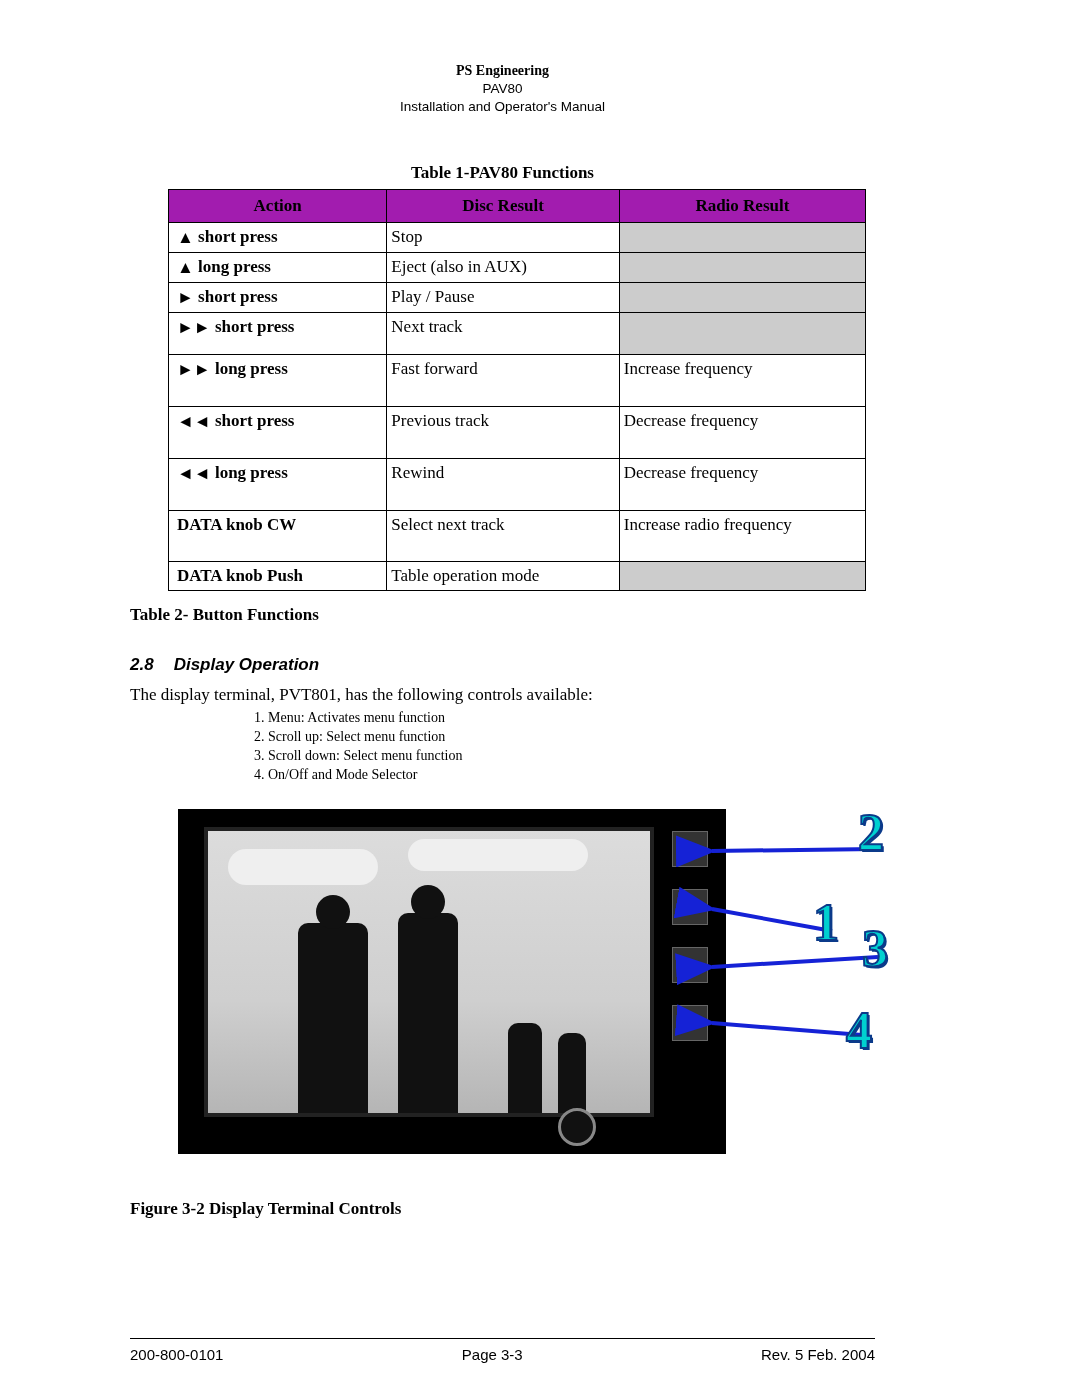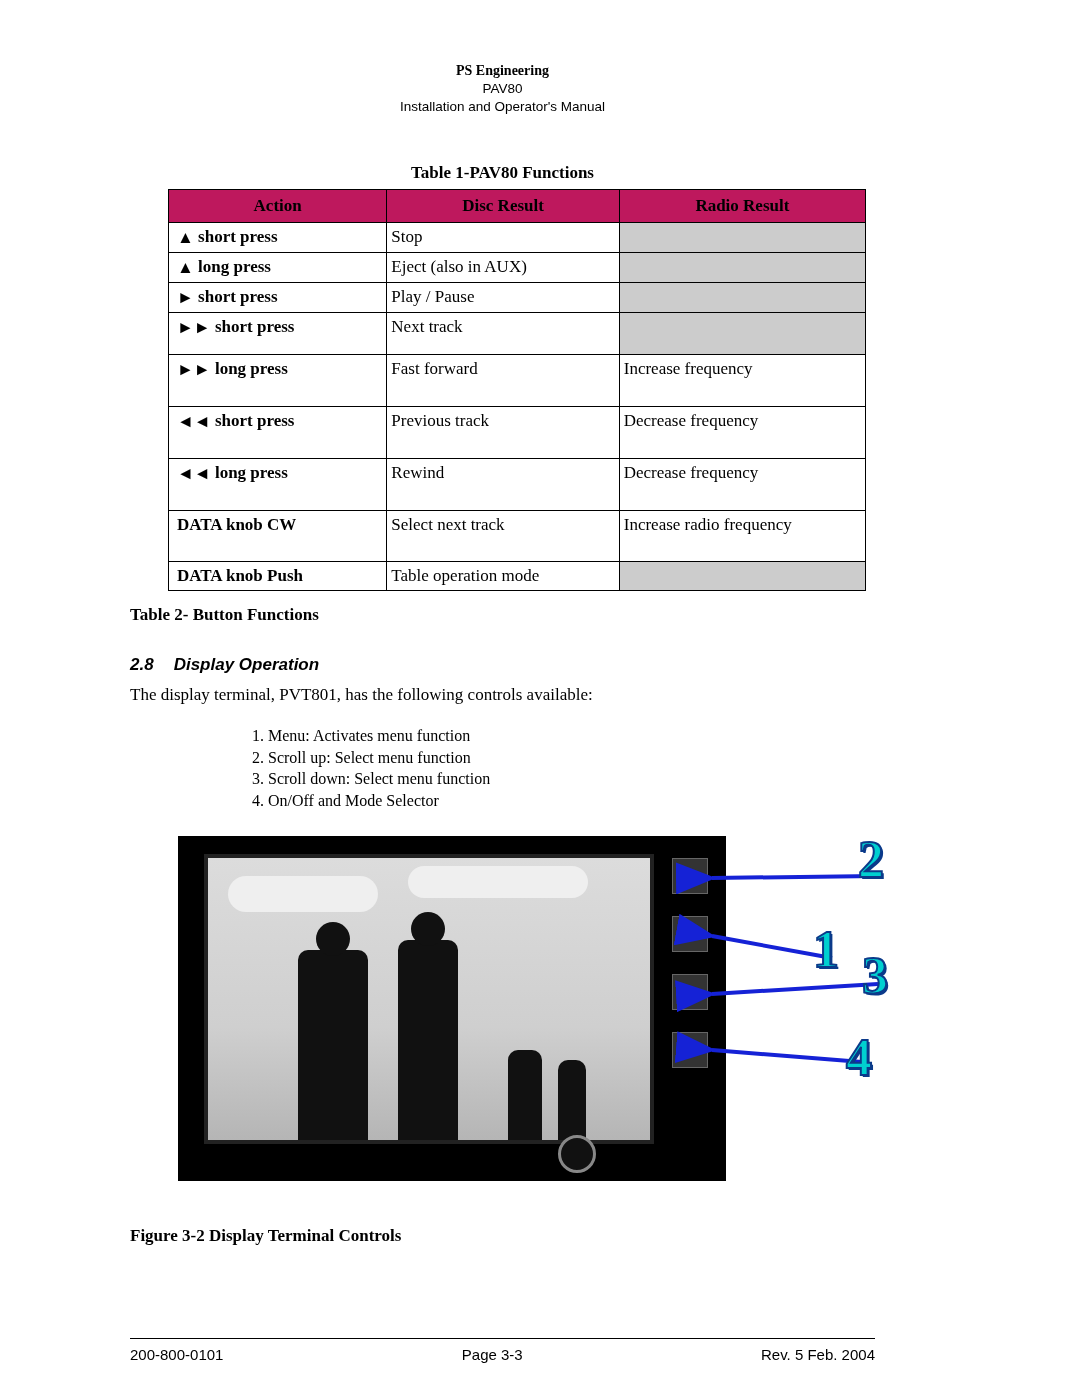--- a/index.html
+++ b/index.html
@@ -35,21 +35,21 @@
     border-collapse: collapse;
     width: 698px;
     margin-left: 38px;
   }
   table.func-table th, table.func-table td {
     border: 1px solid #000;
     text-align: left;
     vertical-align: top;
   }
   table.func-table th {
-    background: #be185d;
+    background: #a21caf;
     text-align: center;
     font-weight: bold;
     font-size: 17px;
     padding: 6px 4px;
   }
   table.func-table td.action {
     font-weight: bold;
     padding: 4px 0 4px 8px;
     width: 212px;
   }
@@ -73,23 +73,23 @@
   .section-head {
     font-family: Arial, Helvetica, sans-serif;
     font-weight: bold;
     font-style: italic;
     font-size: 17px;
     margin-top: 30px;
   }
   .section-head .num { margin-right: 20px; font-style: italic; }
   .body-text { margin-top: 10px; font-size: 17px; }
   ol.controls {
-    margin: 20px 0 0 138px;
+    margin: 4px 0 0 138px;
     padding: 0;
-    font-size: 16px;
+    font-size: 14px;
   }
   ol.controls li { margin: 0; padding: 0; line-height: 1.35; }
 
   
   .figure-wrap {
     position: relative;
     width: 720px;
     margin: 24px 0 0 48px;
     height: 380px;
   }

